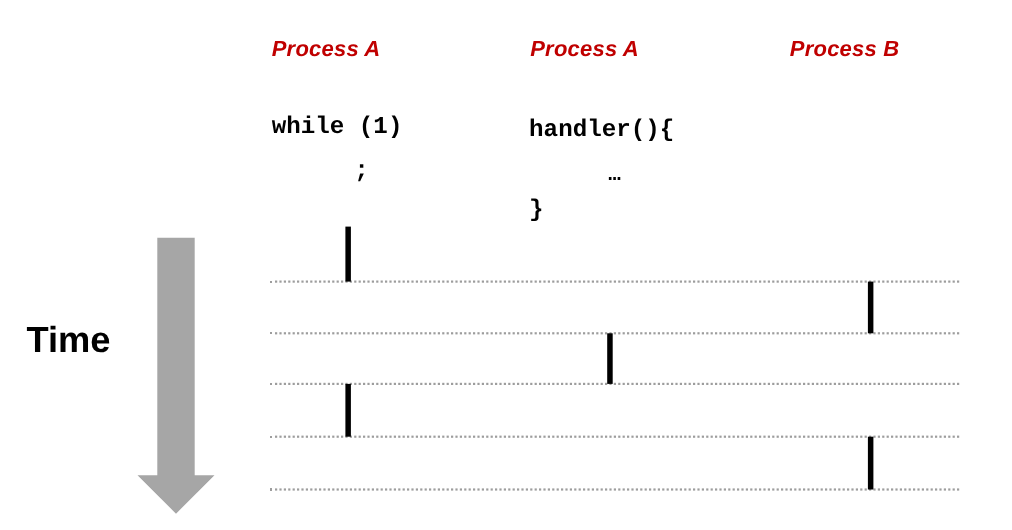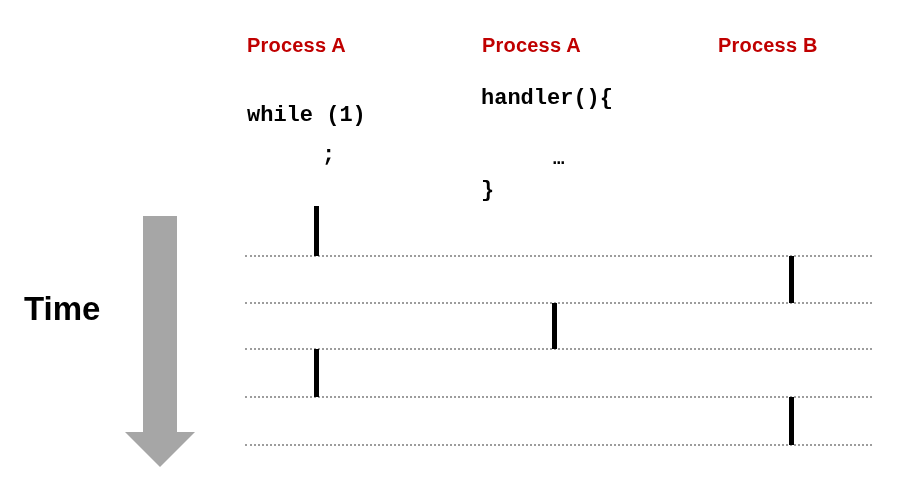--- a/index.html
+++ b/index.html
@@ -16,20 +16,21 @@
     height: 482px;
     background: #ffffff;
     overflow: hidden;
   }
 
   
   .col-header {
     position: absolute;
     font-family: "Liberation Sans", sans-serif;
     font-weight: bold;
+    font-style: italic;
     font-size: 20px;
     line-height: 24px;
     color: #c00000;
     white-space: pre;
     letter-spacing: 0.2px;
   }
 
   
   .code-line {
     position: absolute;
@@ -91,21 +92,21 @@
 
 <div id="canvas">
 
   <div class="col-header" style="left:247px; top:33px;">Process A</div>
   <div class="col-header" style="left:482px; top:33px;">Process A</div>
   <div class="col-header" style="left:718px; top:33px;text-align:right;">Process B</div>
 
   <div class="code-line" style="left:247px; top:103px;">while (1)</div>
   <div class="code-line" style="left:322px; top:143px;">;</div>
 
-  <div class="code-line" style="left:481px; top:86px;text-align:right;">handler(){</div>
+  <div class="code-line" style="left:481px; top:106px;text-align:right;">handler(){</div>
   <div class="code-ellipsis" style="left:553px; top:146px;">…</div>
   <div class="code-line" style="left:481px; top:178px;">}</div>
 
   <div class="time-label" style="left:24px; top:290px;">Time</div>
 
   <svg class="time-arrow" viewBox="0 0 74 252" preserveAspectRatio="none">
     <polygon points="20,0 54,0 54,216 72,216 37,251 2,216 20,216" fill="#a6a6a6"></polygon>
   </svg>
 
   <div class="rule" style="top:255px;"></div>

